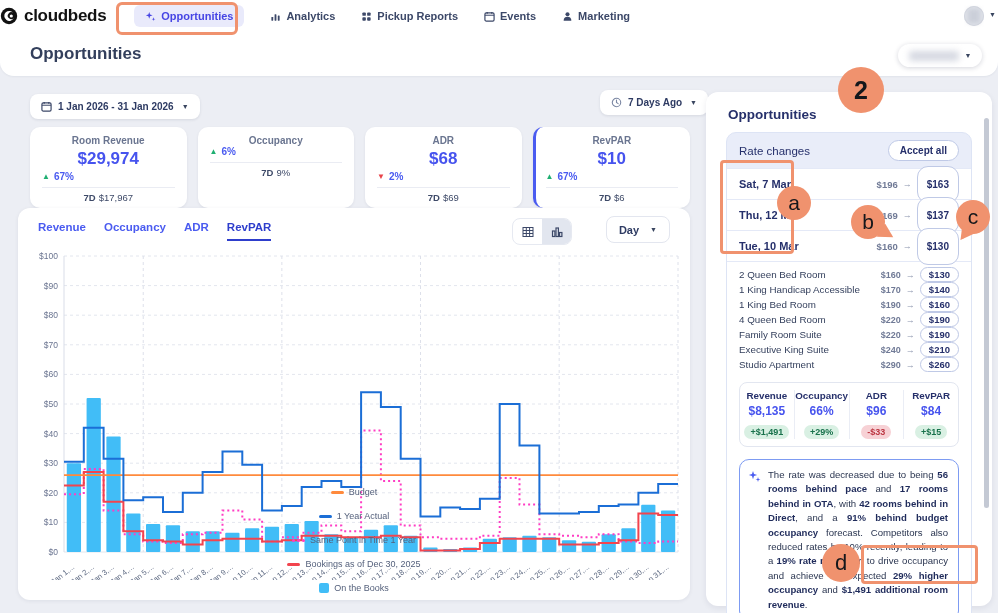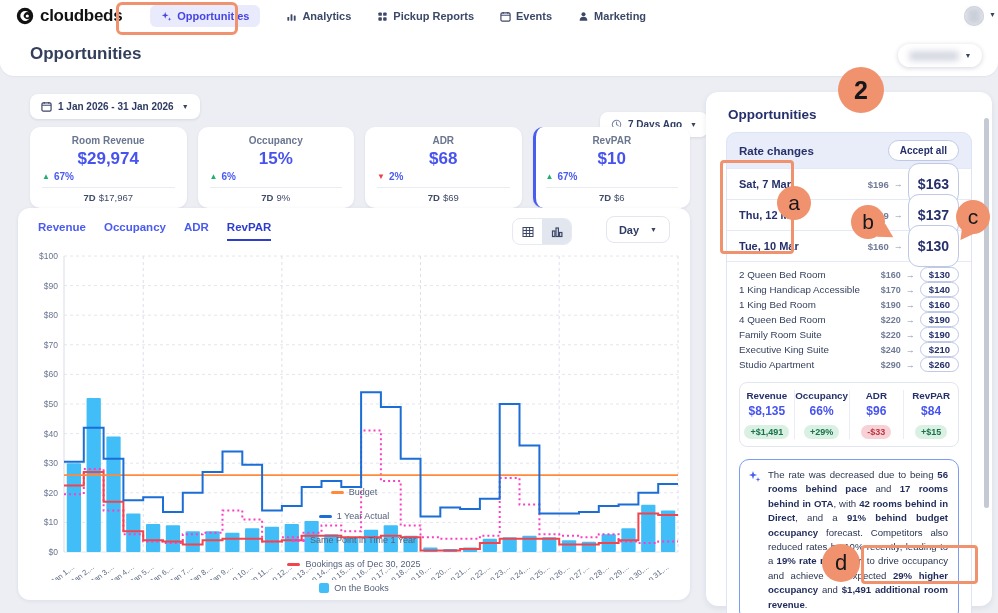--- a/index.html
+++ b/index.html
@@ -4,21 +4,21 @@
 <style>
   html,body{margin:0;padding:0;}
   body{width:998px;height:613px;overflow:hidden;background:#ECEEF4;
        font-family:"Liberation Sans","DejaVu Sans",sans-serif;color:#26306B;}
   #app{position:relative;width:998px;height:613px;}
   svg{display:block}
   svg text{font-family:"Liberation Sans","DejaVu Sans",sans-serif;}
 
   
   .topnav{position:absolute;left:0;top:0;right:0;height:32px;background:#fff;
-          display:flex;align-items:center;padding-left:16px;box-sizing:border-box;z-index:5;}
+          display:flex;align-items:center;padding-left:0;box-sizing:border-box;z-index:5;}
   .brand{display:flex;align-items:center;gap:6px;margin-right:28px;}
   .brand-name{font-size:17px;font-weight:800;color:#121212;letter-spacing:-.3px;}
   .nav-items{display:flex;align-items:center;gap:26px;}
   .nav-item{display:flex;align-items:center;gap:5px;font-size:11px;font-weight:700;
             color:#3C4868;padding:5px 0;border-radius:6px;cursor:pointer;white-space:nowrap;}
   .nav-item.active{background:#E9EAFB;color:#4645E4;padding:5px 11px;}
   .nav-item svg{width:11px;height:11px;}
   .avatar{position:absolute;right:14px;top:6px;width:20px;height:20px;border-radius:50%;
           background:#DFE2E9;box-shadow:inset 0 0 0 1px #D3D6DF;}
   .avatar-blur{position:absolute;left:4px;top:3px;width:12px;height:14px;background:#CBCFD9;filter:blur(2px);}
@@ -32,21 +32,21 @@
            box-shadow:0 1px 5px rgba(20,30,60,.18);display:flex;align-items:center;justify-content:center;gap:6px;}
   .tr-blur{width:50px;height:10px;background:#D6D9E2;border-radius:3px;filter:blur(3px);}
   .tr-caret{font-size:7px;color:#39455F;}
 
   
   .ctl-btn{position:absolute;height:25px;background:#fff;border-radius:8px;
            box-shadow:0 1px 3px rgba(20,30,60,.10);display:flex;align-items:center;gap:6px;
            padding:0 11px;font-size:10px;font-weight:800;color:#2E3B63;cursor:pointer;}
   .ctl-btn svg{width:11px;height:11px;}
   #date-btn{left:30px;top:94px;}
-  #compare-btn{left:600px;top:112px;}
+  #compare-btn{left:600px;top:90px;}
   .caret{font-size:7px;color:#39455F;margin-left:2px;}
 
   
   .kpi-row{position:absolute;left:30px;top:127px;width:660px;display:flex;gap:11px;text-align:center;}
   .kpi{flex:1;background:#fff;border-radius:10px;padding:8px 12px 5px;box-sizing:border-box;
        box-shadow:0 1px 3px rgba(20,30,60,.07);}
   .kpi.selected{border-left:3px solid #4A5BF0;padding-left:10px;}
   .kpi-label{font-size:10px;font-weight:600;color:#6A7590;}
   .kpi-value{font-size:17px;font-weight:800;color:#4653EE;margin:3px 0 2px;}
   .kpi-change{font-size:10px;font-weight:700;color:#4A5BF0;display:flex;align-items:center;gap:4px;}
@@ -78,31 +78,31 @@
   .lg-sq{width:10px;height:10px;border-radius:2px;}
   .lg-dots{display:flex;gap:2px;}
   .lg-dots i{width:3px;height:3px;border-radius:50%;display:block;}
 
   
   .panel{position:absolute;left:706px;top:92px;width:286px;height:514px;background:#fff;
          border-radius:12px;box-shadow:0 2px 6px rgba(20,30,60,.08);box-sizing:border-box;}
   .panel-title{margin:15px 0 10px 22px;font-size:13.5px;font-weight:800;color:#26306B;}
   .rate-card{margin:0 20px;background:#E9EDF9;border:1px solid #DDE4F5;border-radius:10px;overflow:hidden;}
   .rc-header{display:flex;justify-content:space-between;align-items:center;padding:7px 12px;}
-  .rc-title{font-size:11.5px;font-weight:700;color:#26306B;}
+  .rc-title{font-size:11.5px;font-weight:400;color:#26306B;}
   .accept-all{background:#fff;border:1px solid #BFC9E6;border-radius:13px;padding:4px 11px;
               font-size:10px;font-weight:800;color:#26306B;cursor:pointer;}
   .day-row{background:#fff;height:30px;padding:0 12px;display:flex;align-items:center;
            justify-content:space-between;border-top:1px solid #E4E9F7;cursor:pointer;}
   .day-date{font-size:11px;font-weight:800;color:#26306B;}
   .price-group{display:flex;align-items:center;gap:5px;}
   .old-price{font-size:9.5px;font-weight:600;color:#707A96;}
   .p-arrow{font-size:9px;color:#8A93AC;}
   .price-pill{background:#fff;border:1px solid #BFC9E6;border-radius:11px;padding:12px 9px;
-              font-size:14px;font-weight:800;color:#26306B;cursor:pointer;}
+              font-size:10px;font-weight:800;color:#26306B;cursor:pointer;}
   .expanded{background:#fff;border-top:1px solid #E4E9F7;padding:5px 12px 9px;}
   .room-row{display:flex;justify-content:space-between;align-items:center;height:15px;}
   .room-name{font-size:9.8px;font-weight:500;color:#333F5C;}
   .room-row .old-price{font-size:9px;}
   .room-row .price-pill{padding:1px 8px;font-size:9.5px;}
   .metrics{margin-top:10px;border:1px solid #E2E6F0;border-radius:8px;display:flex;padding:7px 0;}
   .m-col{flex:1;text-align:center;}
   .m-col + .m-col{border-left:1px solid #EAEDF5;}
   .m-label{font-size:9.8px;font-weight:800;color:#26306B;}
   .m-value{font-size:12px;font-weight:800;color:#4653EE;margin:3px 0;}
@@ -240,21 +240,20 @@
         <div class="kpi-value">$29,974</div>
         <div class="kpi-change">
           <span class="tri up">▲</span>
           <span>67%</span>
         </div>
         <hr class="kpi-hr">
         <div class="kpi-prev"><b>7D</b><span>$17,967</span></div>
       </div>
       <div class="kpi">
         <div class="kpi-label">Occupancy</div>
-        <div class="kpi-value">15%</div>
         <div class="kpi-change">
           <span class="tri up">▲</span>
           <span>6%</span>
         </div>
         <hr class="kpi-hr">
         <div class="kpi-prev"><b>7D</b><span>9%</span></div>
       </div>
       <div class="kpi">
         <div class="kpi-label">ADR</div>
         <div class="kpi-value">$68</div>

